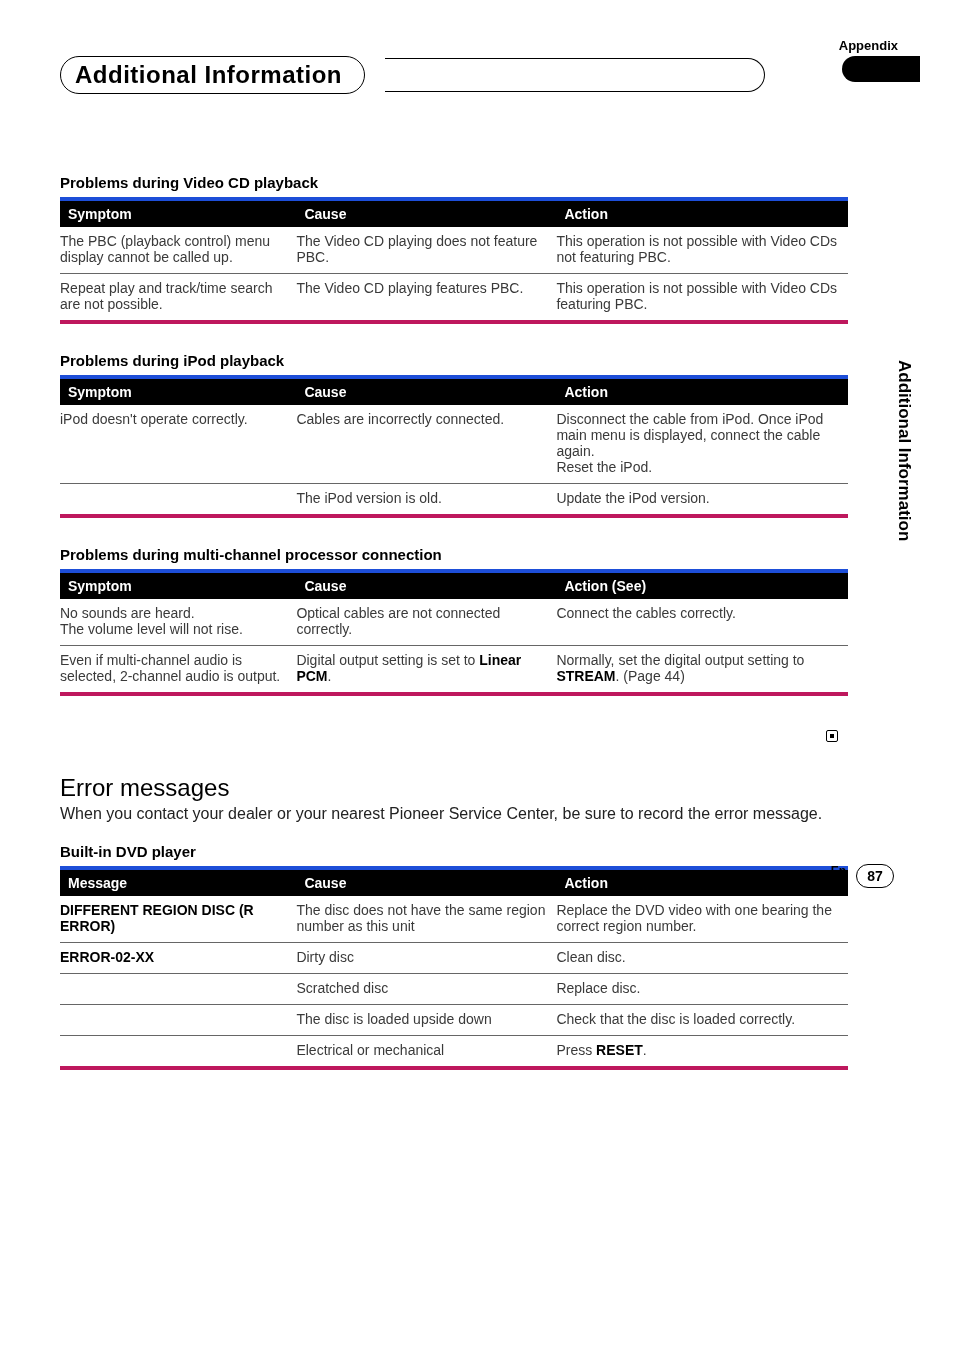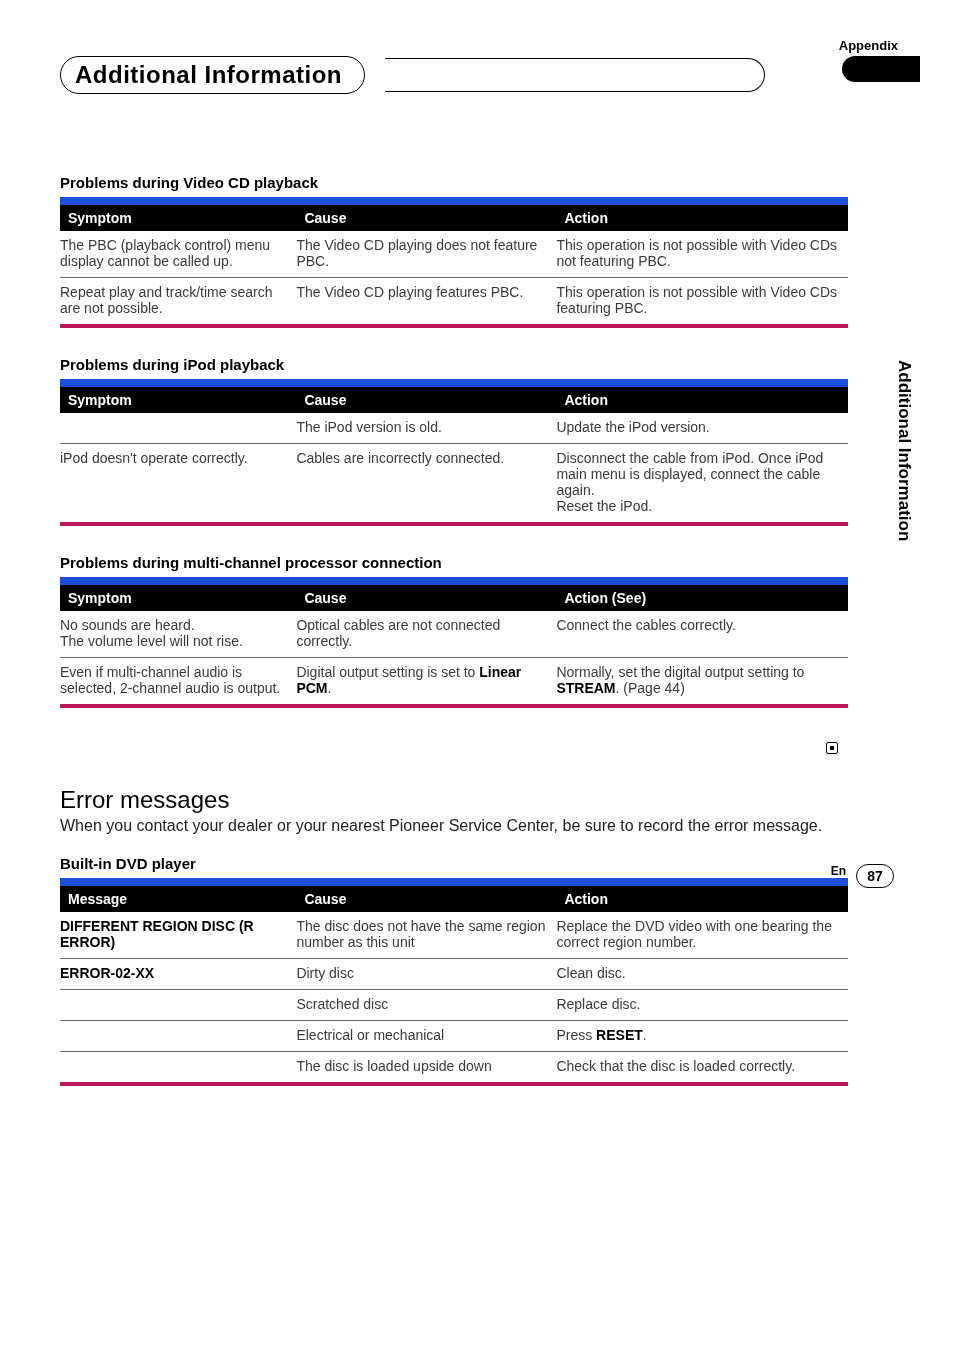--- a/index.html
+++ b/index.html
@@ -7,21 +7,21 @@
   .page { position: relative; width: 954px; height: 960px; padding: 40px 60px 40px 60px; }
   .top-right { position: absolute; top: 38px; right: 56px; font-size: 13px; font-weight: bold; }
   .black-tab { position: absolute; top: 56px; right: 34px; width: 78px; height: 26px; background: #000; border-top-left-radius: 13px; border-bottom-left-radius: 13px; }
   .header-row { display: flex; align-items: center; gap: 16px; margin-top: 16px; }
   .pill-outer { border: 1.5px solid #000; border-radius: 22px; padding: 4px 22px 4px 14px; display: inline-block; }
   .section-title { font-size: 24px; font-weight: 900; letter-spacing: .5px; }
   .pill-right { width: 380px; height: 34px; border: 1.5px solid #000; border-left: none; border-radius: 0 22px 22px 0; margin-left: 4px; }
   .content { margin-top: 80px; width: 788px; }
   .sub { font-size: 15px; font-weight: 700; margin-bottom: 6px; }
   table { width: 100%; border-collapse: collapse; margin-bottom: 28px; }
-  thead th { background: #000; color: #fff; text-align: left; font-size: 14px; font-weight: 700; padding: 5px 8px; border-top: 8px solid #1d4ed8; }
+  thead th { background: #000; color: #fff; text-align: left; font-size: 14px; font-weight: 700; padding: 5px 8px; border-top: 4px solid #1d4ed8; }
   tbody td { font-size: 14px; color: #3a3a3a; padding: 6px 8px 8px 0; vertical-align: top; border-bottom: 1px solid #666; }
   tbody tr:last-child td { border-bottom: 4px solid #be185d; }
   .col1 { width: 30%; }
   .col2 { width: 33%; }
   .col3 { width: 37%; }
   .msgcol1 { width: 30%; }
   .msgcol2 { width: 33%; }
   .msgcol3 { width: 37%; }
   .lead { font-size: 24px; font-weight: 400; margin-top: 32px; }
   .intro { font-size: 16px; color: #222; line-height: 1.45; margin-bottom: 18px; width: 820px; }
@@ -79,29 +79,29 @@
     <table>
       <thead>
           <tr>
         <th class="col1">Symptom</th>
         <th class="col2">Cause</th>
         <th class="col3">Action</th>
       </tr>
         </thead>
       <tbody>
         <tr>
-          <td></td>
-          <td>The iPod version is old.</td>
-          <td>Update the iPod version.</td>
-        </tr>
-        <tr>
           <td>iPod doesn't operate correctly.</td>
           <td>Cables are incorrectly connected.</td>
           <td style="white-space: pre-line;">Disconnect the cable from iPod. Once iPod main menu is displayed, connect the cable again.
 Reset the iPod.</td>
+        </tr>
+        <tr>
+          <td></td>
+          <td>The iPod version is old.</td>
+          <td>Update the iPod version.</td>
         </tr>
       </tbody>
     </table>
 
     <div class="sub">Problems during multi-channel processor connection</div>
     <table>
       <thead>
           <tr>
         <th class="col1">Symptom</th>
         <th class="col2">Cause</th>
@@ -147,27 +147,27 @@
           <td>Dirty disc</td>
           <td>Clean disc.</td>
         </tr>
         <tr>
           <td class="msgbold"></td>
           <td>Scratched disc</td>
           <td>Replace disc.</td>
         </tr>
         <tr>
           <td class="msgbold"></td>
-          <td>Electrical or mechanical</td>
-          <td><span>Press </span><span class="inbold">RESET</span><span>.</span></td>
+          <td>The disc is loaded upside down</td>
+          <td>Check that the disc is loaded correctly.</td>
         </tr>
         <tr>
           <td class="msgbold"></td>
-          <td>The disc is loaded upside down</td>
-          <td>Check that the disc is loaded correctly.</td>
+          <td>Electrical or mechanical</td>
+          <td><span>Press </span><span class="inbold">RESET</span><span>.</span></td>
         </tr>
       </tbody>
     </table>
 
   </div>
 
   <div class="footer">
     <span class="en">En</span>
     <span class="pn">87</span>
   </div>

